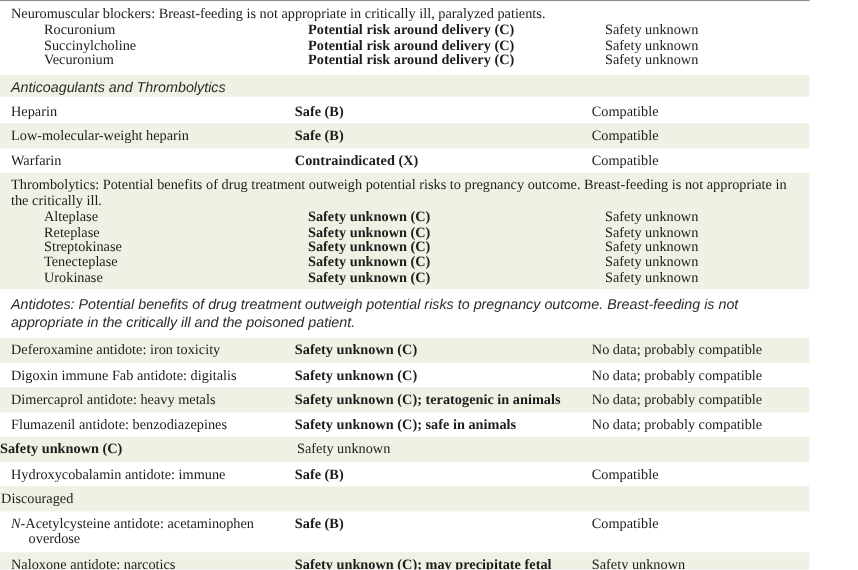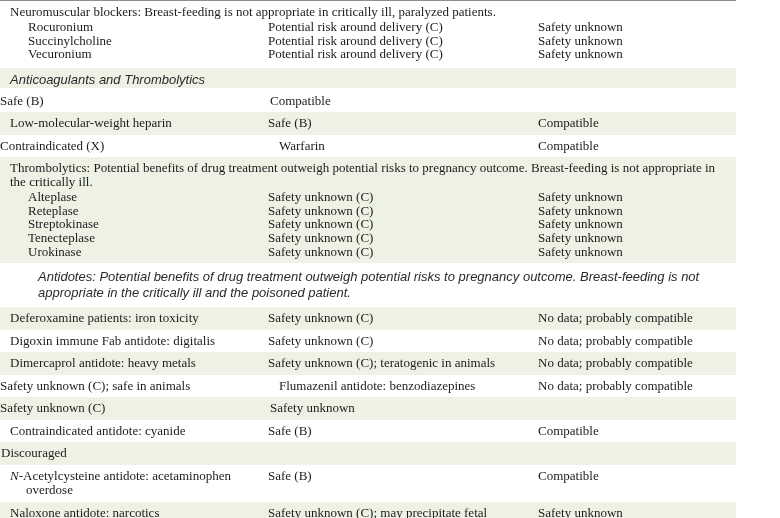--- a/index.html
+++ b/index.html
@@ -7,32 +7,31 @@
     width:736px;height:518px;box-sizing:border-box;overflow:hidden;
     border-top:1px solid #8e8e8e;
     display:flex;flex-direction:column;
     font-family:"Liberation Serif","DejaVu Serif",serif;
     font-size:13px;color:#1c1c1c;background:#fff;
   }
   .shaded{background:var(--shade,#edf2e5);}
   .row{display:flex;align-items:flex-start;}
   .cell{box-sizing:border-box;line-height:14.5px;}
   .c1{flex:0 0 268px;padding:0 10px 0 26px;text-indent:-16px;}
-  .c2{flex:0 0 269px;padding:0 8px 0 16px;text-indent:-16px;}
+  .c2{flex:0 0 269px;padding:0 8px 0 16px;text-indent:-16px;font-weight:bold;}
   .c3{flex:1 1 auto;padding:0 6px 0 17px;text-indent:-16px;}
   .row.std .cell{padding-top:4px;padding-bottom:4px;}
   .row.std{min-height:21px;}
   .group{padding:4px 0 5px 0;}
   .group .note{padding:0 10px 1px 10px;line-height:14px;}
   .group .row .cell{padding-top:0;padding-bottom:0;line-height:13.6px;}
-  .group .c1{padding-left:44px;}
+  .group .c1{padding-left:44px;margin-left:12px;}
   .section{
     font-family:"Liberation Sans","DejaVu Sans",sans-serif;
     color:#2a2a2a;
-    margin-left:28px;
   }
   .section .section-text{padding:4px 30px 0 10px;line-height:16px;font-style:italic;}
   .section.band{margin:2px 0;}
   .section.wide .section-text{padding-top:6px;padding-bottom:6px;}
   .ital{font-style:italic;}
 </style>
 </head>
 <body>
 
 <div id="page">
@@ -52,31 +51,32 @@
         <div class="row drug">
           <div class="cell c1">Vecuronium</div>
           <div class="cell c2">Potential risk around delivery (C)</div>
           <div class="cell c3">Safety unknown</div>
         </div>
       </div>
       <div class="section band shaded">
         <div class="section-text">Anticoagulants and Thrombolytics</div>
       </div>
       <div class="row drug std">
+        <div class="cell c1">Heparin</div>
         <div class="cell c2">Safe (B)</div>
         <div class="cell c3">Compatible</div>
       </div>
       <div class="row drug shaded std">
         <div class="cell c1">Low-molecular-weight heparin</div>
         <div class="cell c2">Safe (B)</div>
         <div class="cell c3">Compatible</div>
       </div>
       <div class="row drug std">
+        <div class="cell c1">Warfarin</div>
         <div class="cell c2">Contraindicated (X)</div>
-        <div class="cell c1">Warfarin</div>
         <div class="cell c3">Compatible</div>
       </div>
       <div class="group shaded">
         <div class="note">Thrombolytics: Potential benefits of drug treatment outweigh potential risks to pregnancy outcome. Breast-feeding is not appropriate in the critically ill.</div>
         <div class="row drug">
           <div class="cell c1">Alteplase</div>
           <div class="cell c2">Safety unknown (C)</div>
           <div class="cell c3">Safety unknown</div>
         </div>
         <div class="row drug">
@@ -97,45 +97,45 @@
         <div class="row drug">
           <div class="cell c1">Urokinase</div>
           <div class="cell c2">Safety unknown (C)</div>
           <div class="cell c3">Safety unknown</div>
         </div>
       </div>
       <div class="section wide">
         <div class="section-text">Antidotes: Potential benefits of drug treatment outweigh potential risks to pregnancy outcome. Breast-feeding is not appropriate in the critically ill and the poisoned patient.</div>
       </div>
       <div class="row drug shaded std">
-        <div class="cell c1">Deferoxamine patients: iron toxicity</div>
+        <div class="cell c1">Deferoxamine antidote: iron toxicity</div>
         <div class="cell c2">Safety unknown (C)</div>
         <div class="cell c3">No data; probably compatible</div>
       </div>
       <div class="row drug std">
         <div class="cell c1">Digoxin immune Fab antidote: digitalis</div>
         <div class="cell c2">Safety unknown (C)</div>
         <div class="cell c3">No data; probably compatible</div>
       </div>
       <div class="row drug shaded std">
         <div class="cell c1">Dimercaprol antidote: heavy metals</div>
         <div class="cell c2">Safety unknown (C); teratogenic in animals</div>
         <div class="cell c3">No data; probably compatible</div>
       </div>
       <div class="row drug std">
+        <div class="cell c1">Flumazenil antidote: benzodiazepines</div>
         <div class="cell c2">Safety unknown (C); safe in animals</div>
-        <div class="cell c1">Flumazenil antidote: benzodiazepines</div>
         <div class="cell c3">No data; probably compatible</div>
       </div>
       <div class="row drug shaded std">
         <div class="cell c2">Safety unknown (C)</div>
         <div class="cell c3">Safety unknown</div>
       </div>
       <div class="row drug std">
-        <div class="cell c1">Contraindicated antidote: cyanide</div>
+        <div class="cell c1">Hydroxycobalamin antidote: immune</div>
         <div class="cell c2">Safe (B)</div>
         <div class="cell c3">Compatible</div>
       </div>
       <div class="row drug shaded std">
         <div class="cell c3">Discouraged</div>
       </div>
       <div class="row drug std">
         <div class="cell c1"><span class="ital">N</span>-Acetylcysteine antidote: acetaminophen overdose</div>
         <div class="cell c2">Safe (B)</div>
         <div class="cell c3">Compatible</div>

